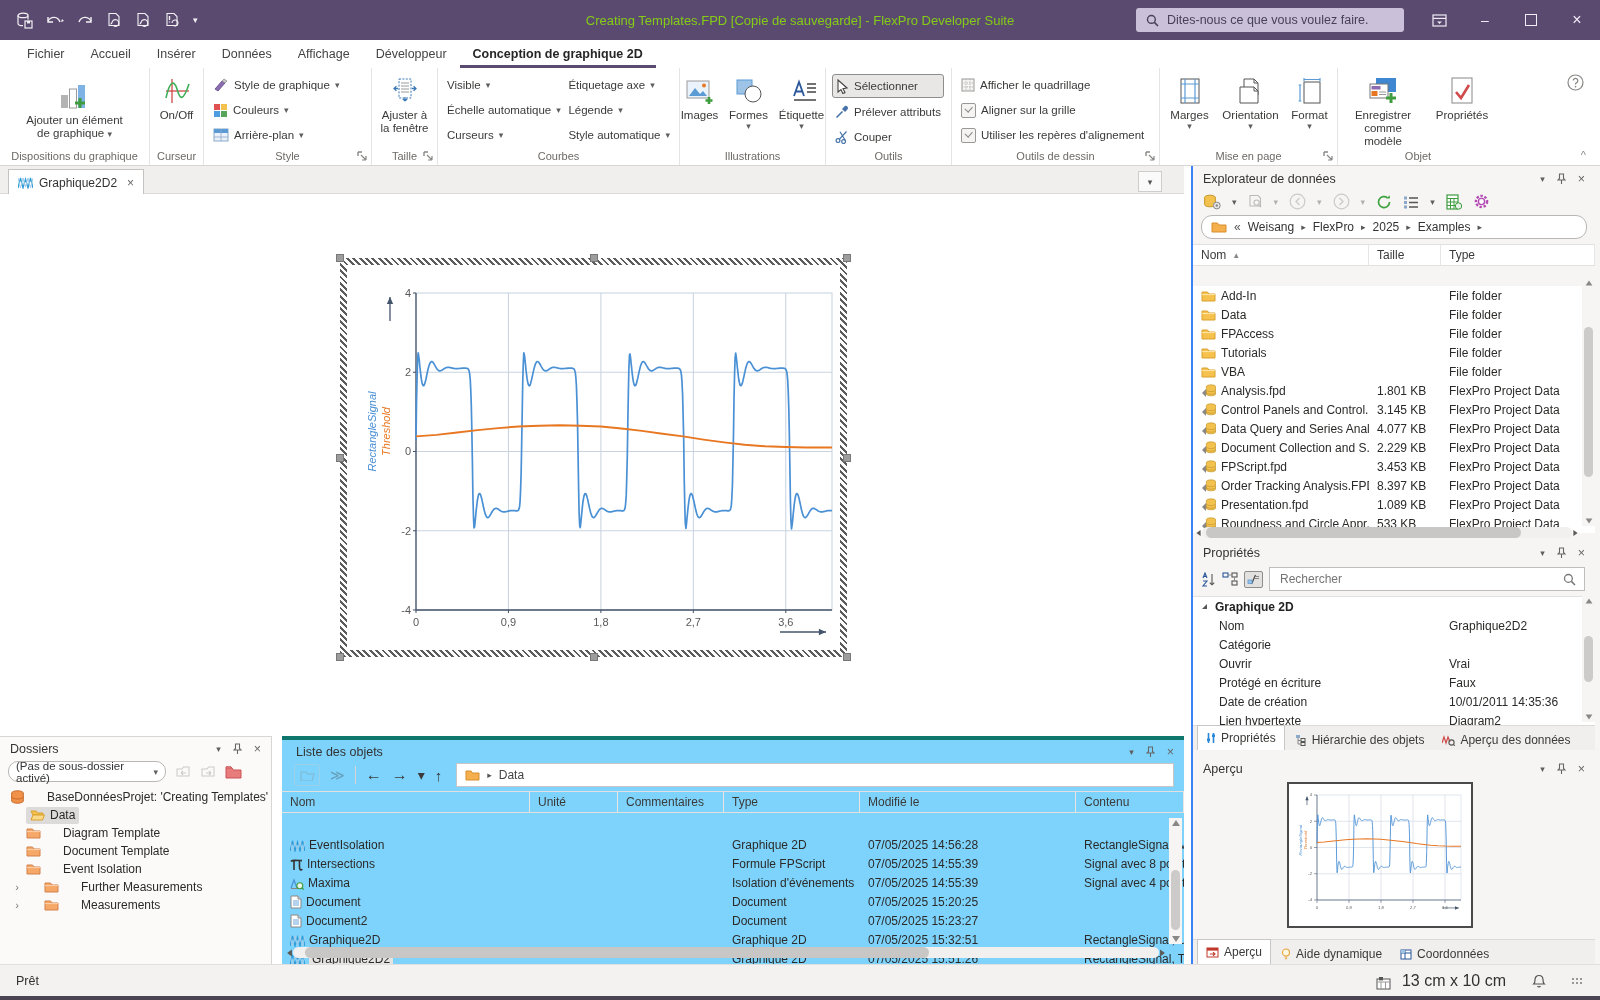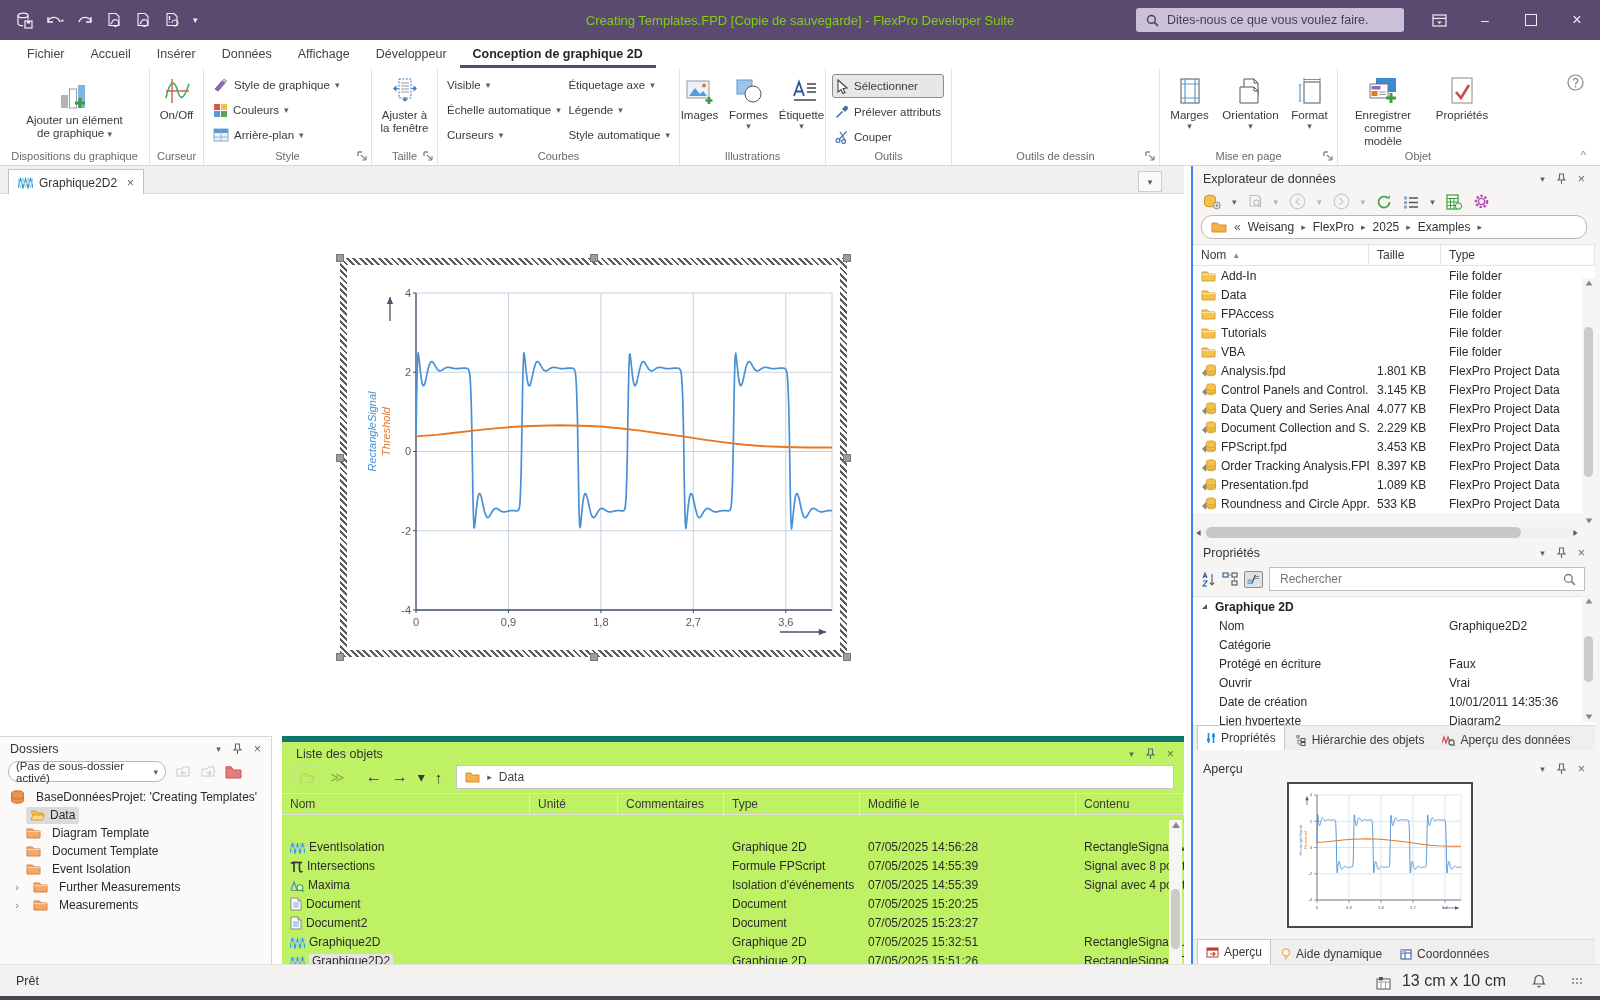--- a/index.html
+++ b/index.html
@@ -46,27 +46,27 @@
   .handle{position:absolute;width:8px;height:8px;background:#9d9d9d;border:1px solid #787878;box-sizing:border-box;}
   
   .panel-title{display:flex;align-items:center;font-size:12.5px;color:#333;}
   .ph-icons{margin-left:auto;display:flex;align-items:center;gap:12px;color:#666;padding-right:10px;}
   .folders{position:absolute;left:0;top:736px;width:272px;height:228px;background:#fbfaf9;border-top:1px solid #d8d6d4;border-right:1px solid #d8d6d4;box-sizing:border-box;}
   .folders .panel-title{padding:5px 0 3px 10px;}
   .fold-toolbar{display:flex;align-items:center;gap:9px;padding:2px 8px 4px;}
   .fold-select{width:158px;height:21px;border:1px solid #b9b7b5;border-radius:10px;background:#fff;display:flex;align-items:center;font-size:11.5px;color:#333;padding:0 7px;box-sizing:border-box;}
   .fold-select .caret{margin-left:auto;}
   .tree{padding-top:2px;}
-  .trow{display:flex;align-items:center;gap:11px;height:18px;padding-left:10px;font-size:12px;color:#2b2a29;white-space:nowrap;}
+  .trow{display:flex;align-items:center;gap:22px;height:18px;padding-left:10px;font-size:12px;color:#2b2a29;white-space:nowrap;}
   .trow .chev{width:10px;color:#777;font-size:11px;text-align:center;}
   .trow.child{padding-left:26px;}
   .trow.chevroned{padding-left:12px;}
   .tsel{background:#dddbd9;border-radius:2px;padding:0 4px;display:flex;align-items:center;gap:5px;height:17px;}
   
-  .objects{position:absolute;left:282px;top:736px;width:902px;height:264px;background:#bef264;border-top:6px solid #0f766e;box-sizing:border-box;}
+  .objects{position:absolute;left:282px;top:736px;width:902px;height:228px;background:#7dd3fc;border-top:4px solid #0f766e;box-sizing:border-box;}
   .objects .panel-title{padding:5px 0 2px 14px;}
   .obj-toolbar{display:flex;align-items:center;gap:10px;padding:2px 10px 4px 12px;color:#444;}
   .obj-toolbar .tbtn{display:flex;align-items:center;justify-content:center;color:#3b3a39;font-size:14px;}
   .obj-toolbar .dis{opacity:.35;}
   .obj-crumb{flex:1;height:22px;border:1px solid #c8c6c4;background:#fff;display:flex;align-items:center;gap:7px;padding:0 8px;margin-left:4px;}
   .obj-grid-header,.obj-row{display:grid;grid-template-columns:248px 88px 106px 136px 216px 1fr;align-items:center;}
   .obj-grid-header{height:20px;border-top:1px solid #e3e1df;border-bottom:1px solid #e3e1df;color:#3b3a39;}
   .obj-grid-header>div{padding-left:8px;border-right:1px solid #e8e6e4;height:100%;display:flex;align-items:center;}
   .obj-row{height:19px;font-size:12px;color:#2b2a29;}
   .obj-row>div{padding-left:8px;display:flex;align-items:flex-end;gap:4px;overflow:hidden;white-space:nowrap;margin-top:32px;}
@@ -83,21 +83,21 @@
   .vs-thumb{width:9px;background:#cdcbc9;border-radius:5px;}
   
   .rcol{position:absolute;left:1191px;top:166px;width:409px;height:798px;background:#f6f5f4;border-left:2px solid #3b82f6;box-sizing:border-box;}
   .rsec{position:absolute;left:0;width:402px;}
   .rsec .panel-title{padding:6px 0 4px 10px;}
   .dx-toolbar{display:flex;align-items:center;gap:11px;padding:3px 8px 5px 10px;}
   .dx-path{margin:0 8px 5px 8px;height:22px;border:1px solid #b9b7b5;border-radius:11px;background:#fff;display:flex;align-items:center;gap:7px;padding:0 9px;font-size:12px;color:#333;}
   .dx-header,.dx-row{display:grid;grid-template-columns:176px 72px 1fr;align-items:center;background:#fff;}
   .dx-header{height:20px;border-top:1px solid #e3e1df;border-bottom:1px solid #e3e1df;color:#3b3a39;}
   .dx-header>div{padding-left:8px;border-right:1px solid #e8e6e4;height:100%;display:flex;align-items:center;gap:6px;}
-  .dx-rows{background:#86efac;}
+  .dx-rows{background:#86efac;margin-top:20px;}
   .dx-row{height:19px;font-size:12px;color:#2b2a29;}
   .dx-row>div{padding-left:8px;display:flex;align-items:center;gap:5px;overflow:hidden;white-space:nowrap;}
   .sortmark{font-size:8px;color:#888;}
   
   .pr-toolbar{display:flex;align-items:center;gap:6px;padding:3px 10px 5px 8px;}
   .pr-search{flex:1;height:22px;border:1px solid #c0bebc;background:#fff;display:flex;align-items:center;padding:0 8px;gap:6px;}
   .pr-search input{border:none;outline:none;flex:1;font-family:inherit;font-size:12px;color:#737373;background:transparent;}
   .pr-grid{background:#fff;border-top:1px solid #e3e1df;overflow:hidden;}
   .pr-sec{display:flex;align-items:center;gap:6px;height:19px;padding-left:8px;font-weight:bold;color:#222;background:#fff;}
   .pr-row{display:grid;grid-template-columns:252px 1fr;height:19px;align-items:center;background:#fff;}
@@ -400,20 +400,39 @@
                 <path d="M4.2 9.4 L11.5 1.5 M10.2 10.2 L5 1.8" stroke="#4472a8" stroke-width="1.2"></path>
               </svg>
             </span>
           <span>Couper</span>
         </div>
       </div>
       <div class="rgroup-label">Outils</div>
     </div>
 
     <div class="rgroup" style="width:208px;">
+      <div class="smallcol">
+        <div class="smallbtn">
+          <span class="ic">
+              <svg width="14" height="14" viewBox="0 0 14 14">
+                <rect x="1" y="1" width="12" height="12" fill="#f4f4f4" stroke="#9a9896"></rect>
+                <path d="M5 1 v12 M9 1 v12 M1 5 h12 M1 9 h12" stroke="#b5b3b1" stroke-dasharray="1.2 1.2"></path>
+              </svg>
+            </span>
+          <span>Afficher le quadrillage</span>
+        </div>
+        <div class="smallbtn">
+          <span class="chk on"></span>
+          <span>Aligner sur la grille</span>
+        </div>
+        <div class="smallbtn">
+          <span class="chk on"></span>
+          <span>Utiliser les repères d'alignement</span>
+        </div>
+      </div>
       <div class="rgroup-label">Outils de dessin</div>
       <span class="launcher">
           <svg width="11" height="11" viewBox="0 0 11 11">
             <path d="M1 1 h4 M1 1 v4" stroke="#8a8886" stroke-width="1.4"></path>
             <path d="M4 4 l5 5 M9 9 v-4 M9 9 h-4" stroke="#8a8886" stroke-width="1.2"></path>
           </svg>
         </span>
     </div>
 
     <div class="rgroup" style="width:178px;justify-content:center;gap:4px;">
@@ -1220,26 +1239,26 @@
           </div>
           <div class="pr-row">
             <div>Nom</div>
             <div>Graphique2D2</div>
           </div>
           <div class="pr-row">
             <div>Catégorie</div>
             <div></div>
           </div>
           <div class="pr-row">
+            <div>Ouvrir</div>
+            <div>Vrai</div>
+          </div>
+          <div class="pr-row">
             <div>Protégé en écriture</div>
             <div>Faux</div>
-          </div>
-          <div class="pr-row">
-            <div>Ouvrir</div>
-            <div>Vrai</div>
           </div>
           <div class="pr-row">
             <div>Date de création</div>
             <div>10/01/2011 14:35:36</div>
           </div>
           <div class="pr-row">
             <div>Lien hypertexte</div>
             <div>Diagram2</div>
           </div>
         </div>

